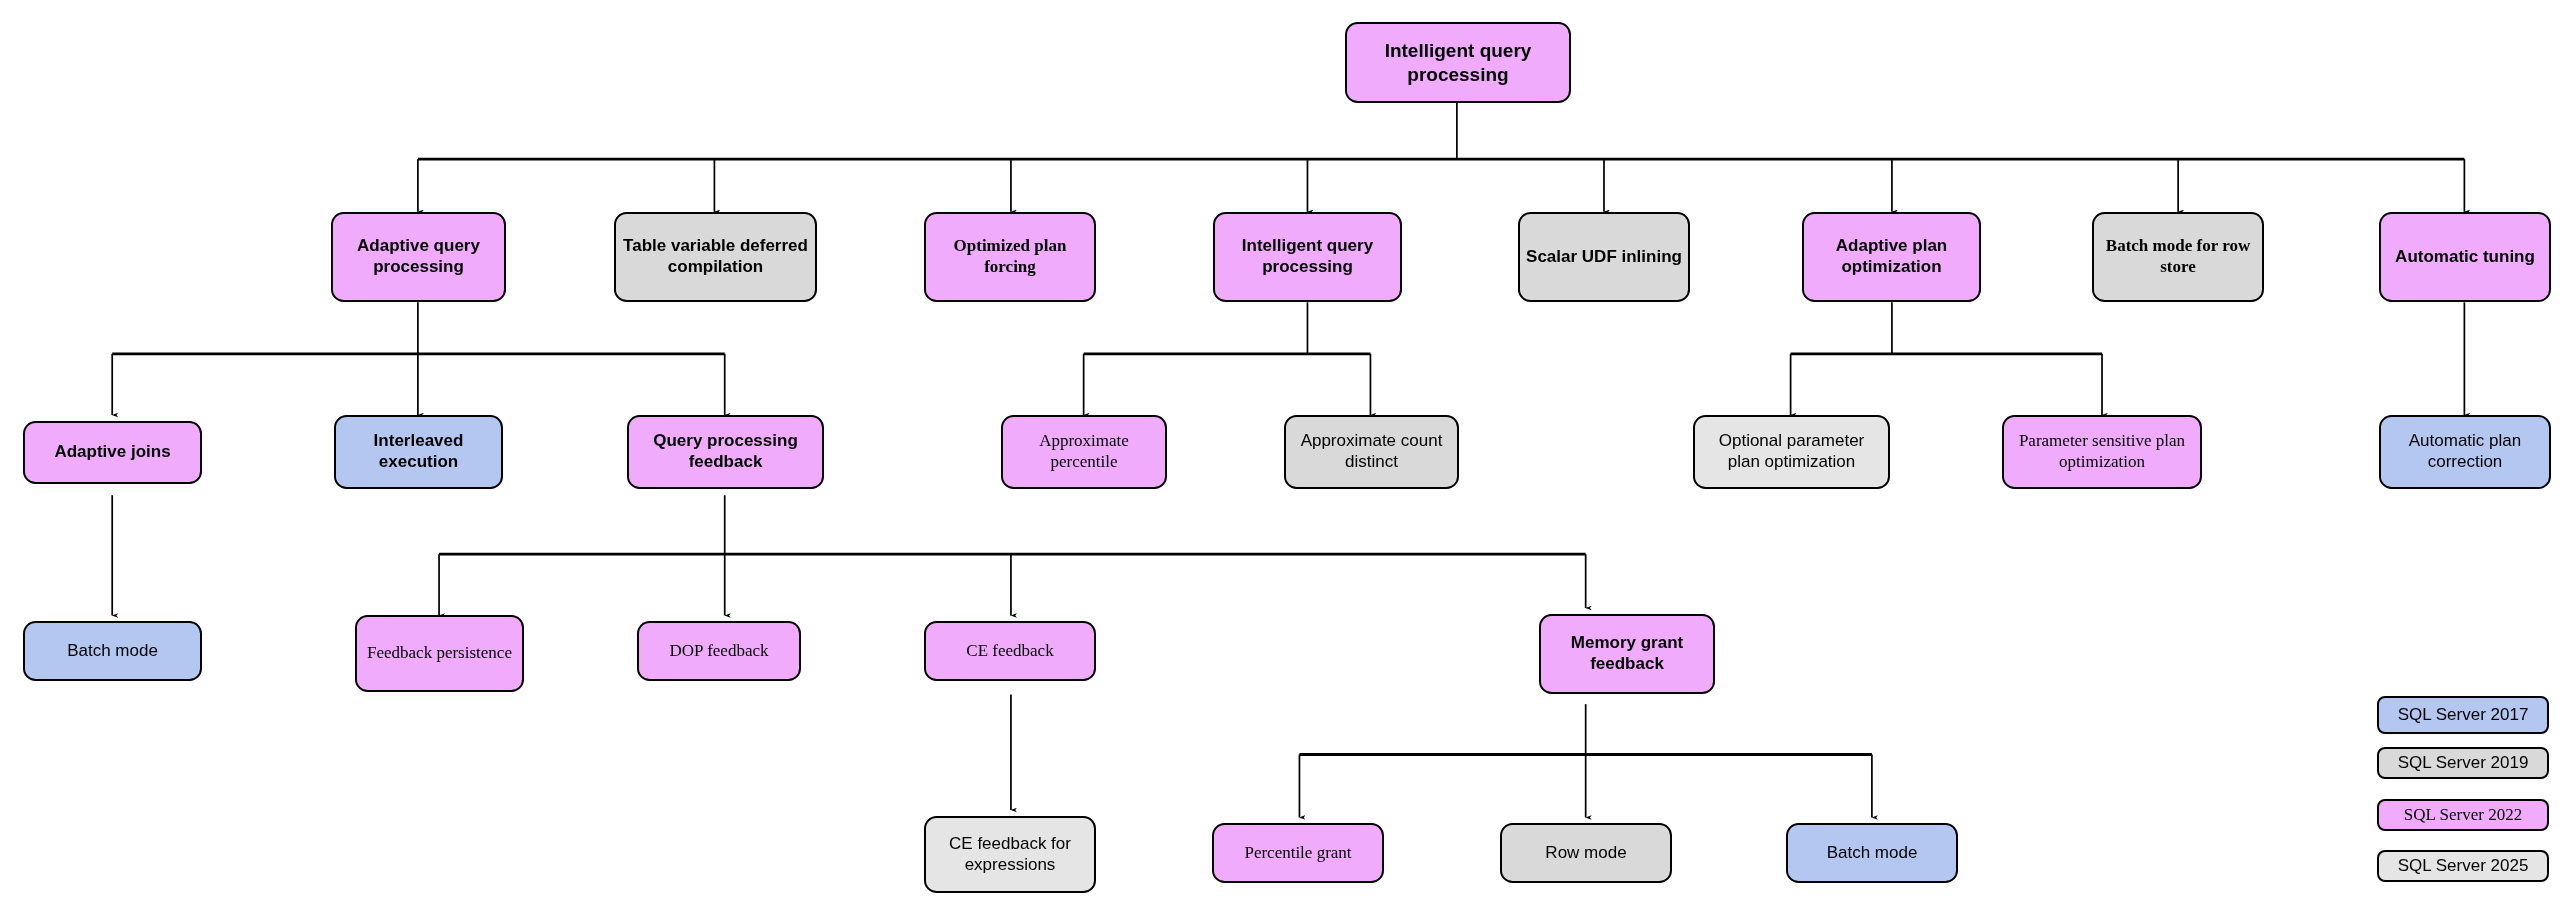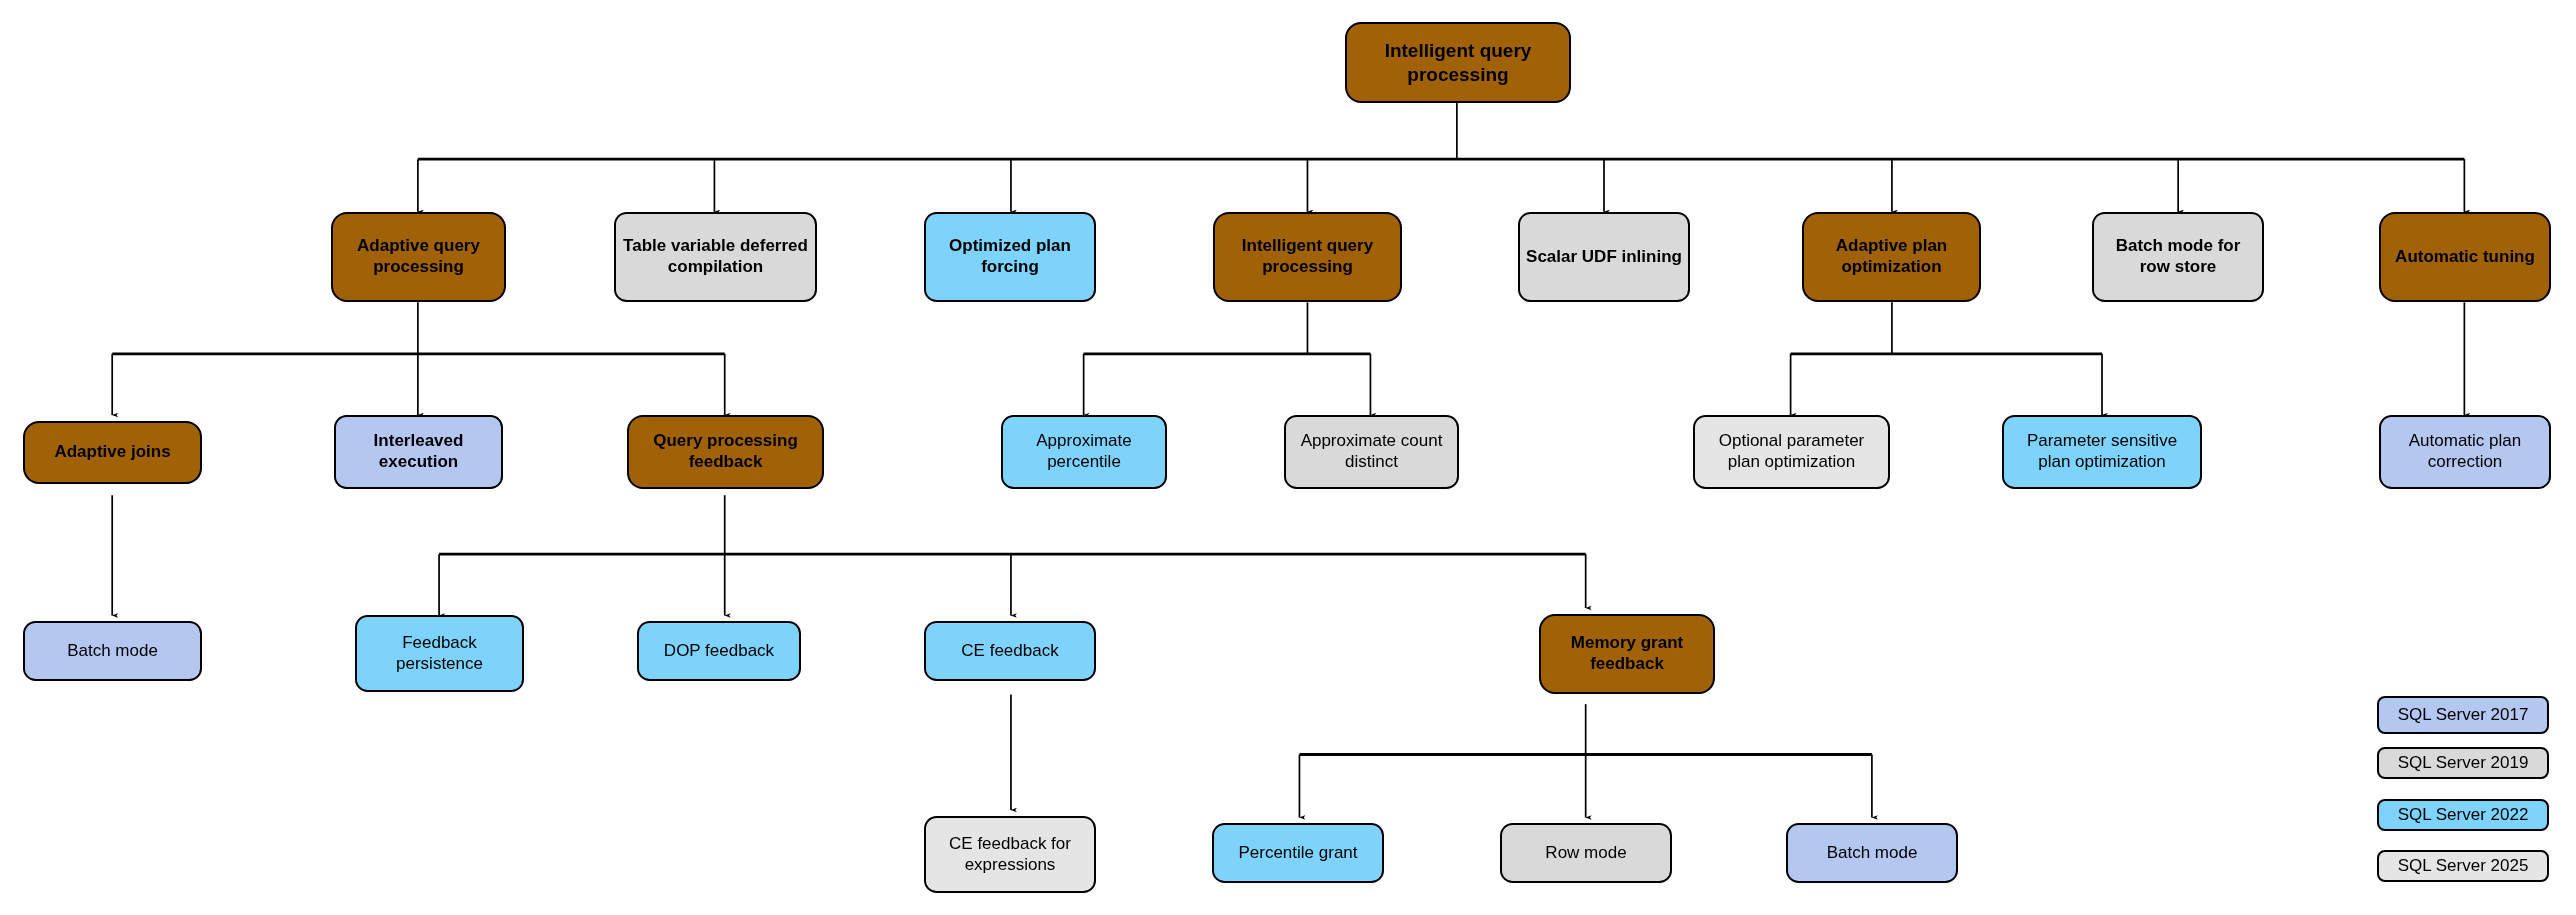--- a/index.html
+++ b/index.html
@@ -14,23 +14,23 @@
     display:flex;
     align-items:center;
     justify-content:center;
     text-align:center;
     line-height:1.22;
     color:#000000;
     padding:2.3px 5.7px;
     background:#ffffff;
   }
   .node span{display:block;width:100%;}
-  .c-white{background:#a16207;border-radius:16px;}
+  .c-white{background:#f0abfc;}
   .c-gray{background:#d9d9d9;}
-  .c-orange{background:#7dd3fc;}
+  .c-orange{background:#f0abfc;font-family:Liberation Serif, serif;}
   .c-blue{background:#b4c7f0;}
   .c-green{background:#e5e5e5;}
   .root{font-weight:bold;}
   .lvl2{font-weight:bold;}
   .legend-item{
     position:absolute;
     box-sizing:border-box;
     border:2.3px solid #000000;
     border-radius:8px;
     display:flex;align-items:center;justify-content:center;
@@ -115,21 +115,21 @@
   </div>
   <div class="node lvl2 c-white" style="left:1213px;top:212px;width:189px;height:90px;font-size:17px;">
     <span>Intelligent query processing</span>
   </div>
   <div class="node lvl2 c-gray" style="left:1518px;top:212px;width:172px;height:90px;font-size:17px;">
     <span>Scalar UDF inlining</span>
   </div>
   <div class="node lvl2 c-white" style="left:1802px;top:212px;width:179px;height:90px;font-size:17px;">
     <span>Adaptive plan optimization</span>
   </div>
-  <div class="node lvl2 c-gray" style="left:2092px;top:212px;width:172px;height:90px;font-size:17px;">
+  <div class="node lvl2 c-gray" style="left:2092px;top:212px;width:172px;height:90px;font-size:17px;font-family:Liberation Serif, serif;">
     <span>Batch mode for row store</span>
   </div>
   <div class="node lvl2 c-white" style="left:2379px;top:212px;width:172px;height:90px;font-size:17px;">
     <span>Automatic tuning</span>
   </div>
 
   <div class="node lvl2 c-white" style="left:23px;top:421px;width:179px;height:63px;font-size:17px;">
     <span>Adaptive joins</span>
   </div>
   <div class="node lvl2 c-blue" style="left:334px;top:415px;width:169px;height:74px;font-size:17px;">

